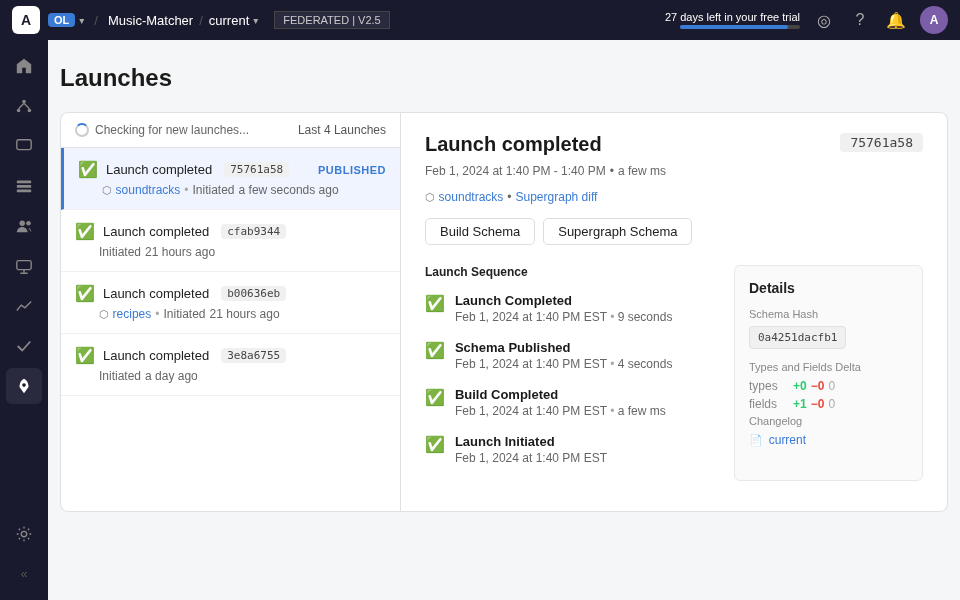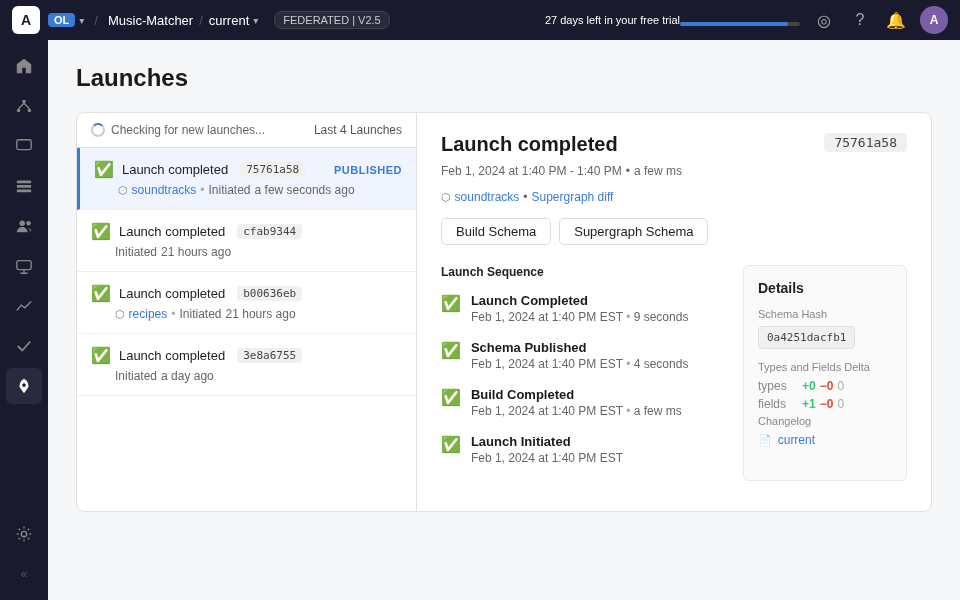--- a/index.html
+++ b/index.html
@@ -6,39 +6,39 @@
     body { font-family: -apple-system, BlinkMacSystemFont, 'Segoe UI', sans-serif; background: #f5f6f7; color: #1a1a1a; font-size: 13px; }
 
     
     .topbar { display: flex; align-items: center; background: #1a1a2e; color: #fff; height: 40px; padding: 0 12px; gap: 8px; position: relative; }
     .topbar-logo { width: 28px; height: 28px; background: #fff; border-radius: 6px; display: flex; align-items: center; justify-content: center; color: #1a1a2e; font-weight: bold; font-size: 14px; }
     .topbar-org { display: flex; align-items: center; gap: 4px; color: #fff; font-size: 13px; }
     .topbar-org .org-badge { background: #3a7bd5; color: #fff; border-radius: 4px; padding: 1px 6px; font-size: 11px; font-weight: 600; }
     .topbar-sep { color: #555; margin: 0 2px; }
     .topbar-project { color: #fff; font-size: 13px; display: flex; align-items: center; gap: 4px; }
     .chevron-icon { font-size: 10px; color: #aaa; }
-    .topbar-badge { background: #2a2a3e; border: 1px solid #444; border-radius: 8px; color: #ccc; font-size: 11px; padding: 2px 8px; margin-left: 8px; }
+    .topbar-badge { background: #2a2a3e; border: 1px solid #444; border-radius: 0; color: #ccc; font-size: 11px; padding: 2px 8px; margin-left: 8px; }
     .topbar-right { margin-left: auto; display: flex; align-items: center; gap: 12px; }
-    .trial-info { display: flex; flex-direction: row; align-items: flex-end; }
+    .trial-info { display: flex; flex-direction: column; align-items: flex-end; }
     .trial-text { color: #fff; font-size: 11px; white-space: nowrap; }
     .trial-bar { width: 120px; height: 4px; background: #444; border-radius: 2px; margin-top: 2px; }
     .trial-bar-fill { width: 90%; height: 100%; background: #3a7bd5; border-radius: 2px; }
     .topbar-icon { color: #aaa; font-size: 16px; cursor: pointer; width: 24px; height: 24px; display: flex; align-items: center; justify-content: center; }
     .avatar { width: 28px; height: 28px; background: #7b5ea7; border-radius: 50%; display: flex; align-items: center; justify-content: center; color: #fff; font-size: 12px; font-weight: bold; }
 
     
     .layout { display: flex; height: calc(100vh - 40px); }
     .sidebar { width: 48px; background: #1a1a2e; display: flex; flex-direction: column; align-items: center; padding: 8px 0; gap: 4px; }
     .sidebar-item { width: 36px; height: 36px; display: flex; align-items: center; justify-content: center; border-radius: 6px; color: #888; cursor: pointer; font-size: 18px; }
     .sidebar-item.active { color: #fff; background: #2a2a3e; }
     .sidebar-item svg { width: 18px; height: 18px; }
     .sidebar-bottom { margin-top: auto; }
 
     
-    .main { flex: 1; overflow-y: auto; padding: 24px 28px; }
+    .main { flex: 1; overflow-y: auto; padding: 24px 12px; }
     .page-title { font-size: 24px; font-weight: 700; color: #1a1a1a; margin-bottom: 20px; }
 
     
     .launches-panel { background: #fff; border: 1px solid #e0e0e0; border-radius: 8px; display: flex; overflow: hidden; min-height: 400px; }
 
     
     .launch-list { width: 340px; border-right: 1px solid #e0e0e0; flex-shrink: 0; }
     .launch-list-header { padding: 10px 14px; display: flex; align-items: center; justify-content: space-between; border-bottom: 1px solid #e0e0e0; }
     .checking-status { display: flex; align-items: center; gap: 6px; color: #666; font-size: 12px; }
     .spin-circle { width: 14px; height: 14px; border: 2px solid #ccc; border-top-color: #3a7bd5; border-radius: 50%; animation: spin 1s linear infinite; }
@@ -73,21 +73,21 @@
     .sequence { flex: 1; }
     .section-title { font-size: 12px; font-weight: 600; color: #222; margin-bottom: 14px; }
     .seq-item { display: flex; align-items: flex-start; gap: 10px; margin-bottom: 16px; }
     .seq-check { color: #2ecc71; font-size: 16px; flex-shrink: 0; margin-top: 1px; }
     .seq-content { }
     .seq-name { font-size: 13px; font-weight: 600; color: #1a1a1a; }
     .seq-time { font-size: 12px; color: #666; margin-top: 2px; }
     .seq-sep { color: #aaa; }
 
     
-    .details-panel { width: 164px; background: #fafafa; border: 1px solid #e8e8e8; border-radius: 6px; padding: 14px; }
+    .details-panel { width: 189px; background: #fafafa; border: 1px solid #e8e8e8; border-radius: 6px; padding: 14px; }
     .details-title { font-size: 14px; font-weight: 600; color: #222; margin-bottom: 12px; }
     .details-section-label { font-size: 11px; color: #888; margin-bottom: 6px; font-weight: 500; }
     .hash-pill { background: #f0f0f0; border: 1px solid #e0e0e0; border-radius: 4px; padding: 4px 8px; font-family: monospace; font-size: 11px; color: #444; display: inline-block; margin-bottom: 12px; }
     .delta-row { display: flex; align-items: center; gap: 4px; margin-bottom: 4px; color: #777; font-size: 12px; }
     .delta-label { color: #888; font-size: 12px; width: 40px; }
     .delta-plus { color: #2ecc71; font-weight: 600; }
     .delta-minus { color: #e74c3c; font-weight: 600; }
     .delta-zero { color: #aaa; }
     .changelog-section { }
     .changelog-item { display: flex; align-items: center; gap: 6px; font-size: 12px; color: #444; }

